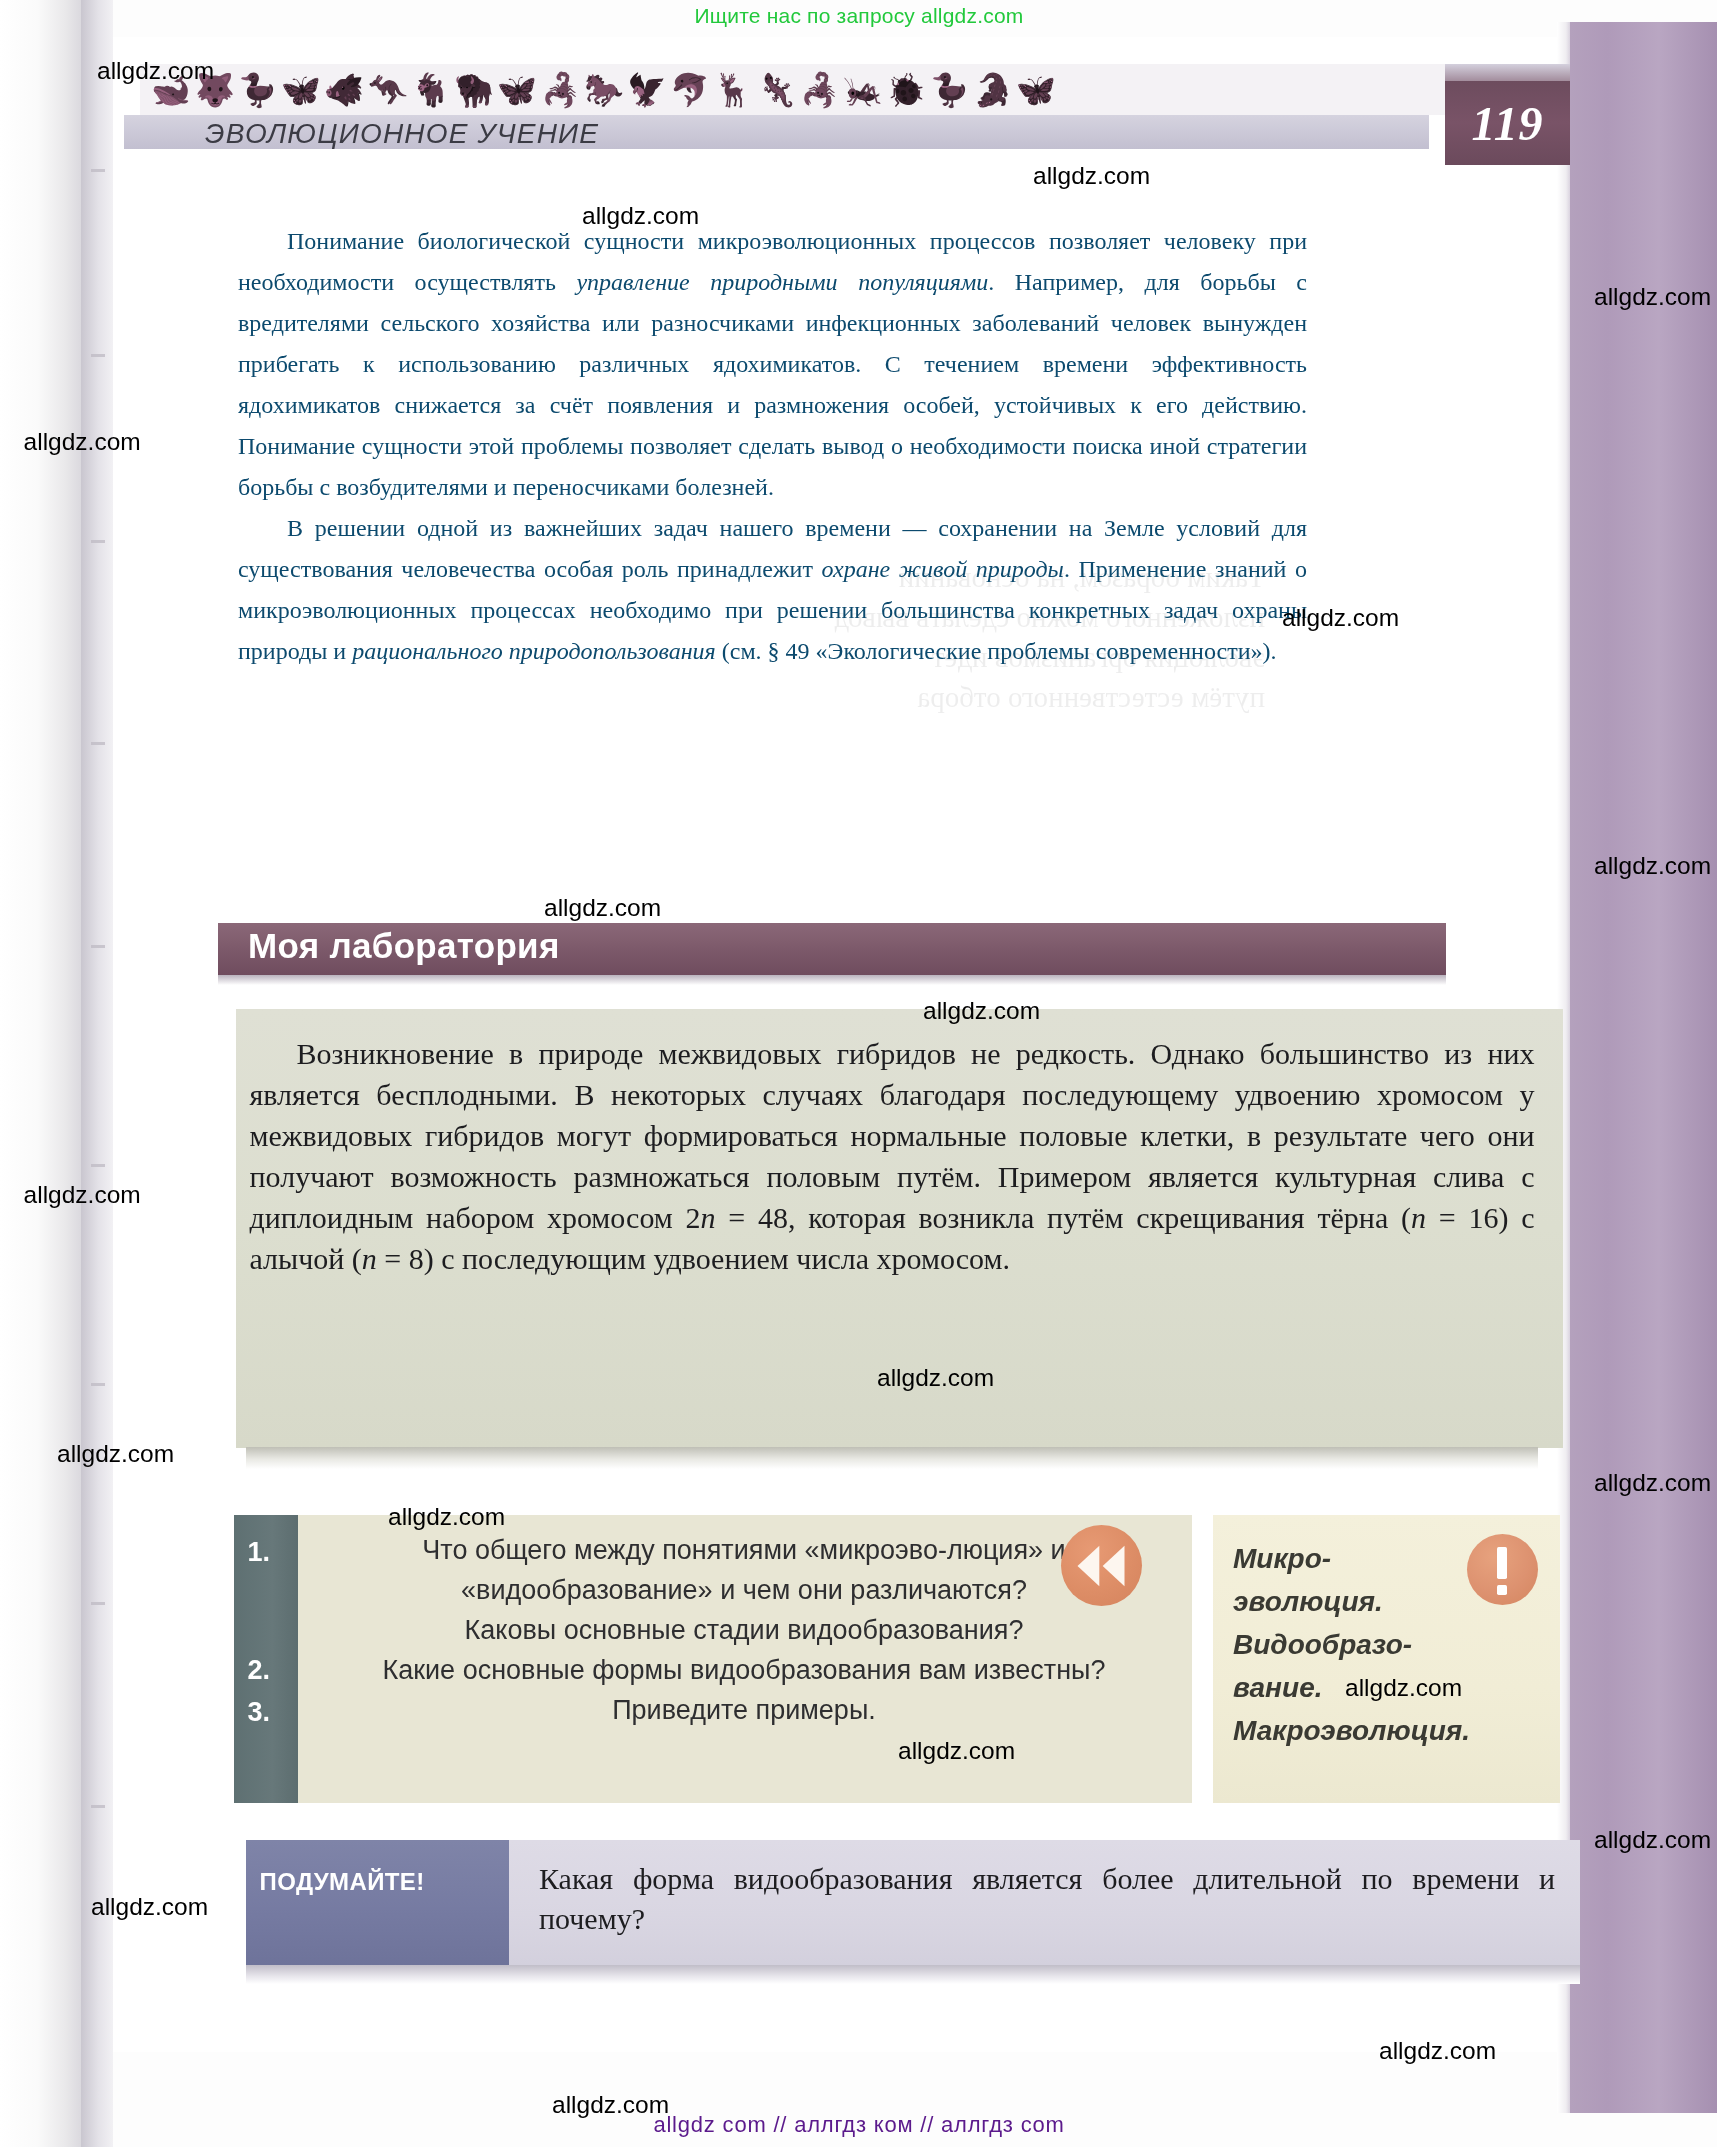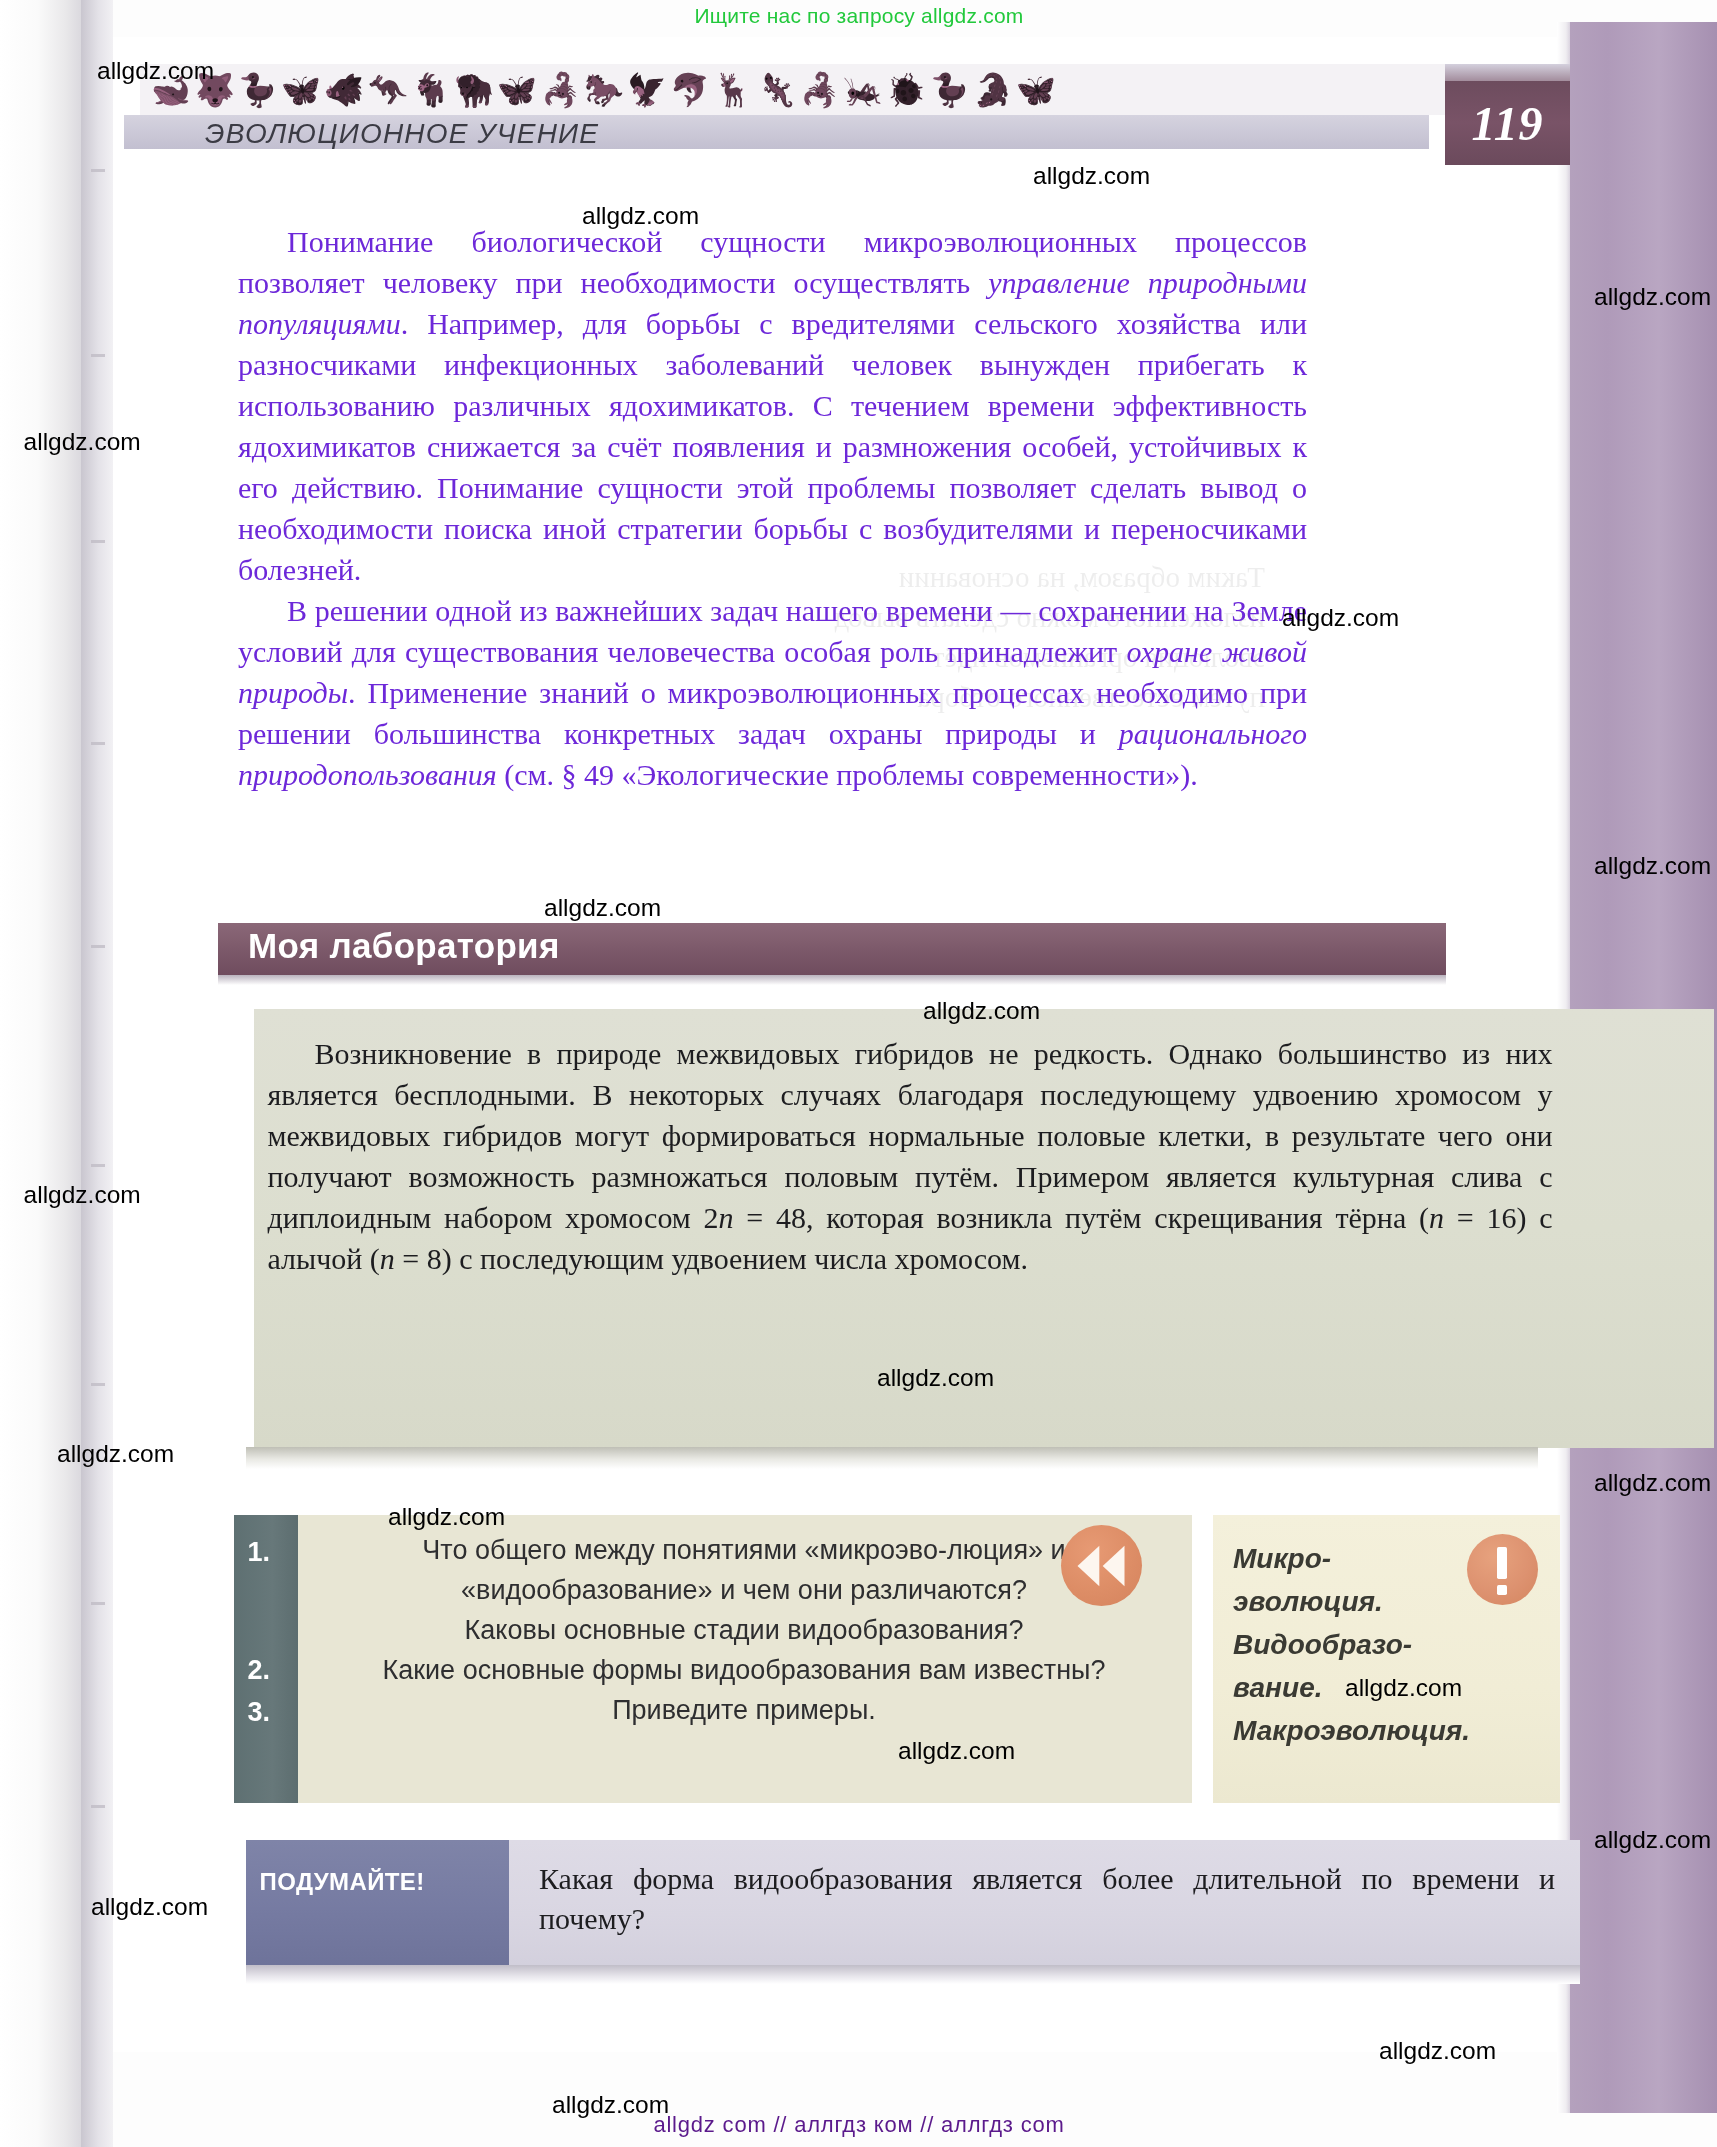--- a/index.html
+++ b/index.html
@@ -153,23 +153,23 @@
 
   
   .body-col {
     position: absolute;
     left: 238px; top: 221px;
     width: 1336px;
   }
 
   p.body {
     font-family: "Liberation Serif", serif;
-    font-size: 30px;
+    font-size: 24px;
     line-height: 41px;
-    color: #6d28d9;
+    color: #0c4a6e;
     text-align: justify;
     text-indent: 49px;
     hyphens: manual;
     width: 1069px;
   }
   p.body + p.body { margin-top: 0px; }
   p.body i { font-style: italic; }
 
   
   .showthrough {
@@ -205,22 +205,22 @@
   .lab-bar-shadow {
     position: absolute;
     left: 218px; top: 975px;
     width: 1228px; height: 10px;
     background: linear-gradient(to bottom, #b9b2bd 0%, #ffffff 100%);
   }
 
   
   .lab-panel {
     position: absolute;
-    left: 254px; top: 1009px;
-    width: 1460px; height: 439px;
+    left: 236px; top: 1009px;
+    width: 1327px; height: 439px;
     background: linear-gradient(to bottom, #dfe0d4 0%, #dcdecf 50%, #d7d9c9 100%);
   }
   .lab-panel-shadow {
     position: absolute;
     left: 246px; top: 1447px;
     width: 1292px; height: 22px;
     background: linear-gradient(to bottom, #bfbfb6 0%, #e9e9e4 55%, #ffffff 100%);
   }
   .lab-panel p {
     position: absolute;

